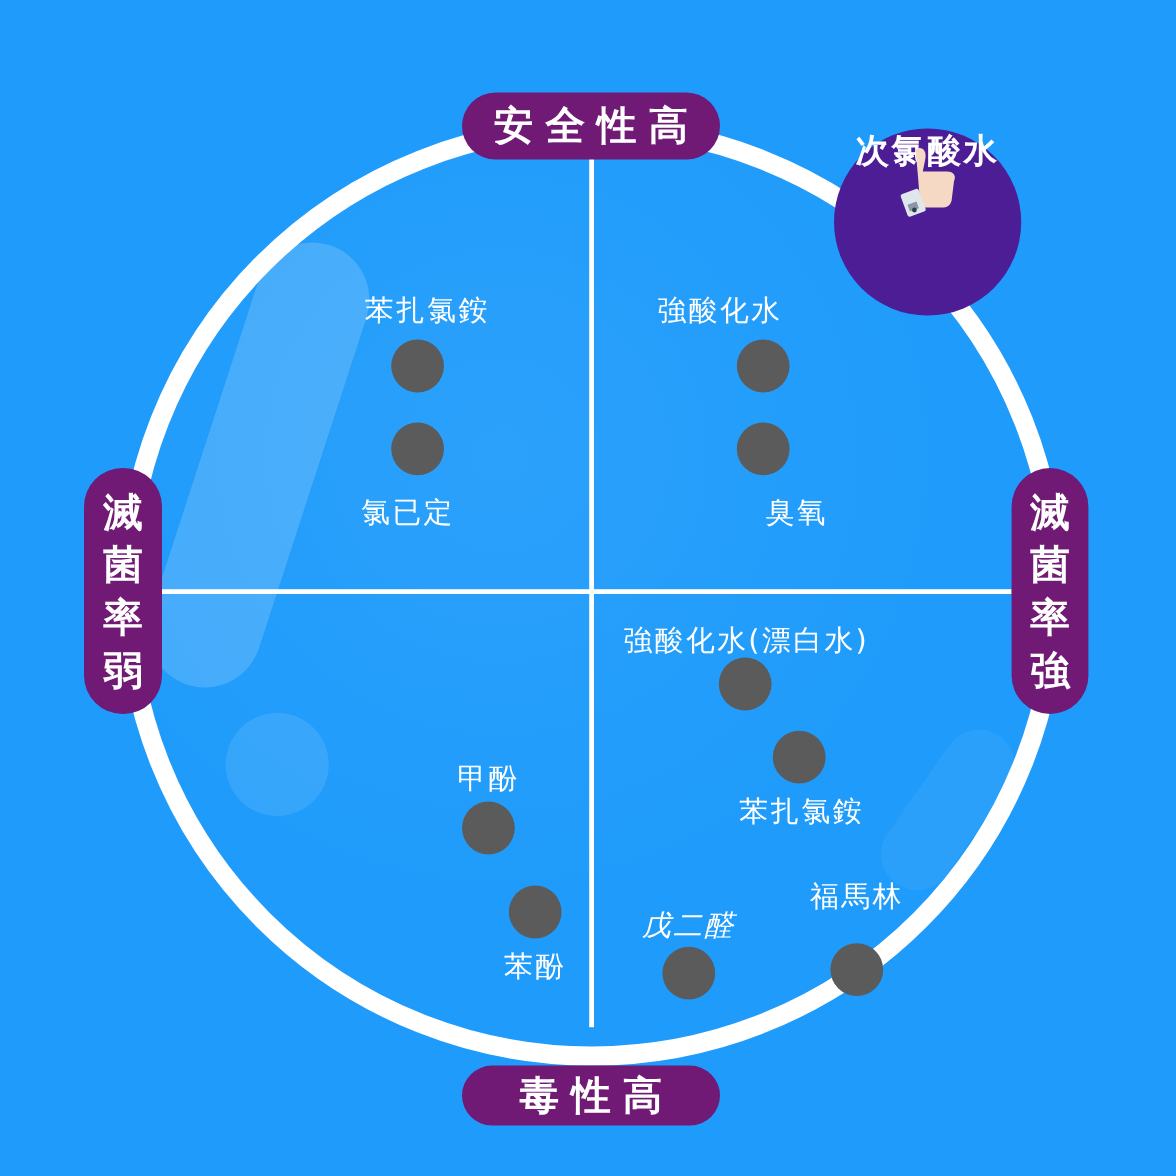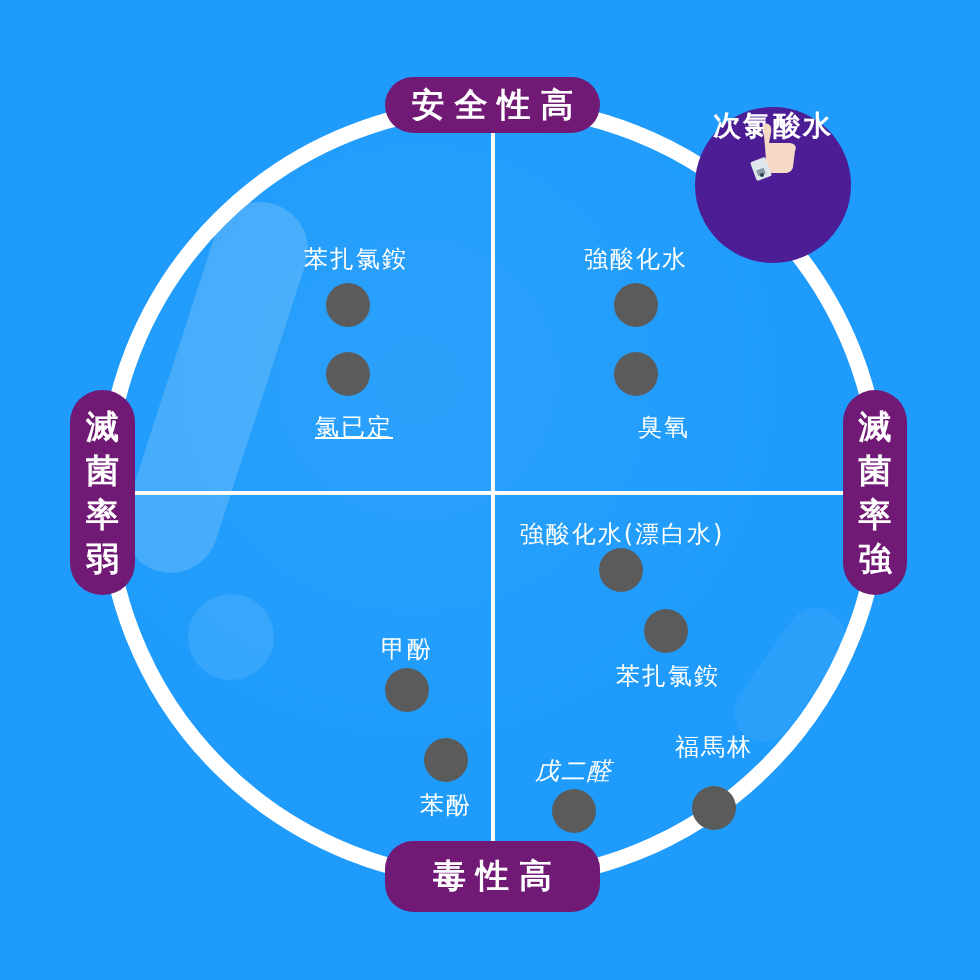--- a/index.html
+++ b/index.html
@@ -32,21 +32,21 @@
 
 <div class="abs hl1"></div>
 <div class="abs hl2"></div>
 <div class="abs hl3"></div>
 
 <div class="abs ring"></div>
 <div class="abs vline"></div>
 <div class="abs hline"></div>
 
 <div class="abs pill pill-h" style="left:385px; top:77px; width:215px; height:56px;">安全性高</div>
-<div class="abs pill pill-h" style="left:385px; top:841px; width:215px; height:71px;">毒性高</div>
+<div class="abs pill pill-h" style="left:385px; top:888px; width:215px; height:50px;">毒性高</div>
 <div class="abs pill pill-v" style="left:70px; top:390px; width:65px; height:205px;">
   <span>滅</span>
   <span>菌</span>
   <span>率</span>
   <span>弱</span>
 </div>
 <div class="abs pill pill-v" style="left:843px; top:390px; width:64px; height:205px;">
   <span>滅</span>
   <span>菌</span>
   <span>率</span>
@@ -59,23 +59,23 @@
     <rect x="4" y="38" width="16" height="20" rx="2" transform="rotate(-20 12 48)" fill="#dfe6ec"></rect>
     <rect x="8" y="48" width="8" height="6" transform="rotate(-20 12 51)" fill="#8a98a6"></rect>
     <circle cx="13" cy="54" r="2" fill="#2c3e50"></circle>
   </svg>
   <div class="badge-text">次氯酸水</div>
 </div>
 
 <div class="abs label" style="left:356px; top:243px;">苯扎氯銨</div>
 <div class="abs dot" style="left:326px; top:283px;"></div>
 <div class="abs dot" style="left:326px; top:352px;"></div>
-<div class="abs label" style="left:354px; top:411px;text-decoration:underline;">氯已定</div>
+<div class="abs label" style="left:340px; top:411px;">氯已定</div>
 
-<div class="abs label" style="left:636px; top:243px;">強酸化水</div>
+<div class="abs label" style="left:600px; top:243px;">強酸化水</div>
 <div class="abs dot" style="left:614px; top:283px;"></div>
 <div class="abs dot" style="left:614px; top:352px;"></div>
 <div class="abs label" style="left:664px; top:411px;">臭氧</div>
 
 <div class="abs label" style="left:622px; top:518px;">強酸化水(漂白水)</div>
 <div class="abs dot" style="left:599px; top:548px;"></div>
 <div class="abs dot" style="left:644px; top:609px;"></div>
 <div class="abs label" style="left:668px; top:660px;">苯扎氯銨</div>
 
 <div class="abs label" style="left:407px; top:633px;">甲酚</div>

